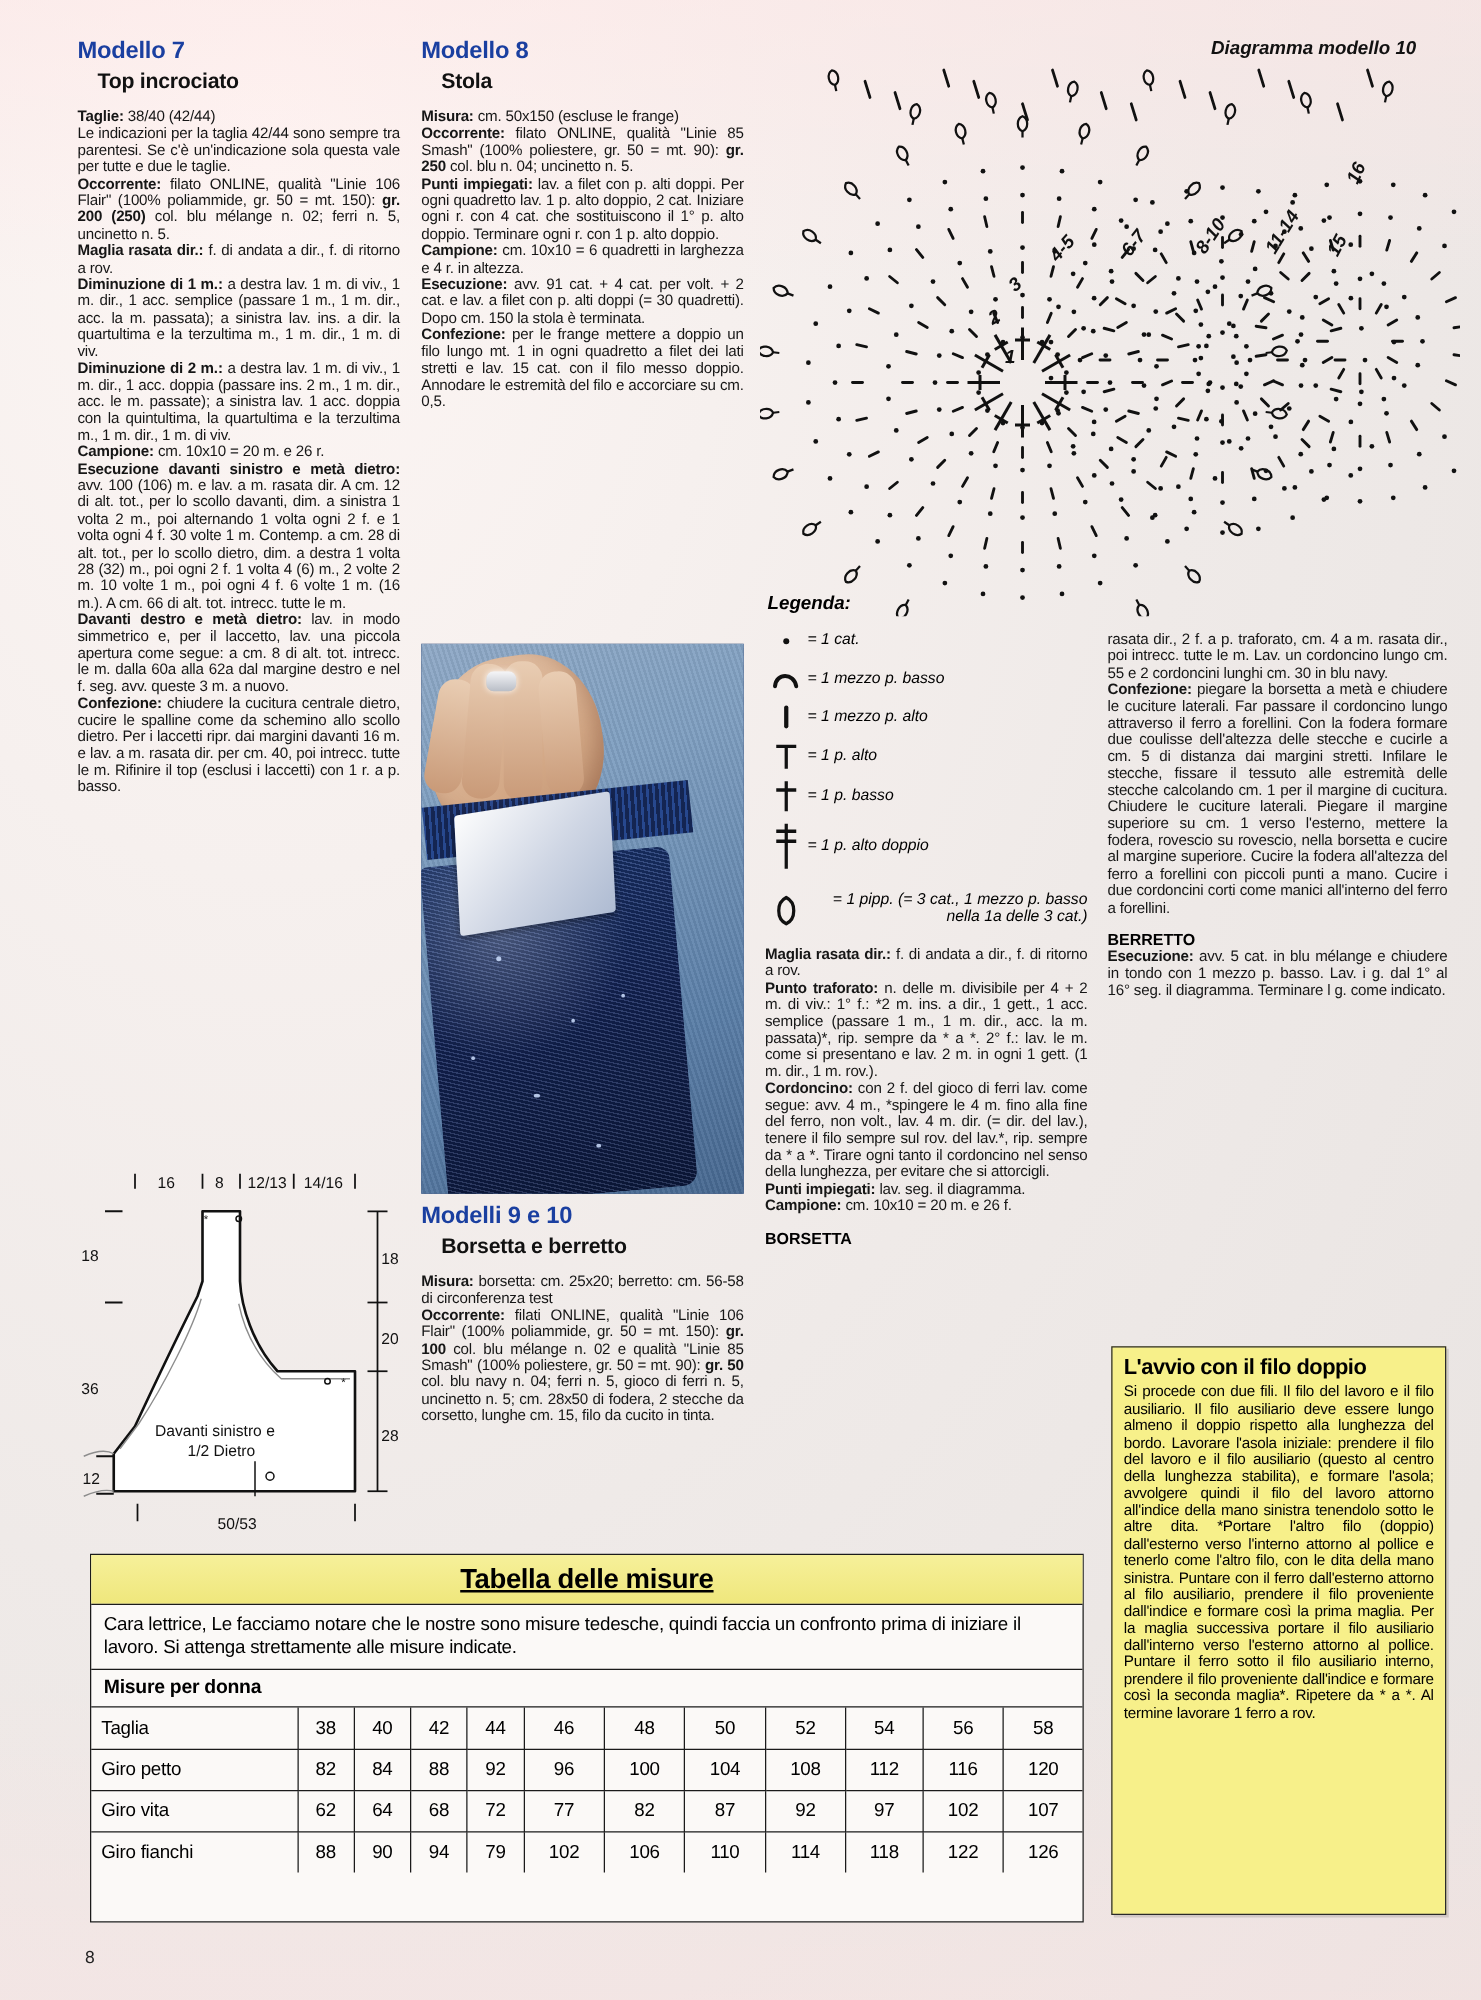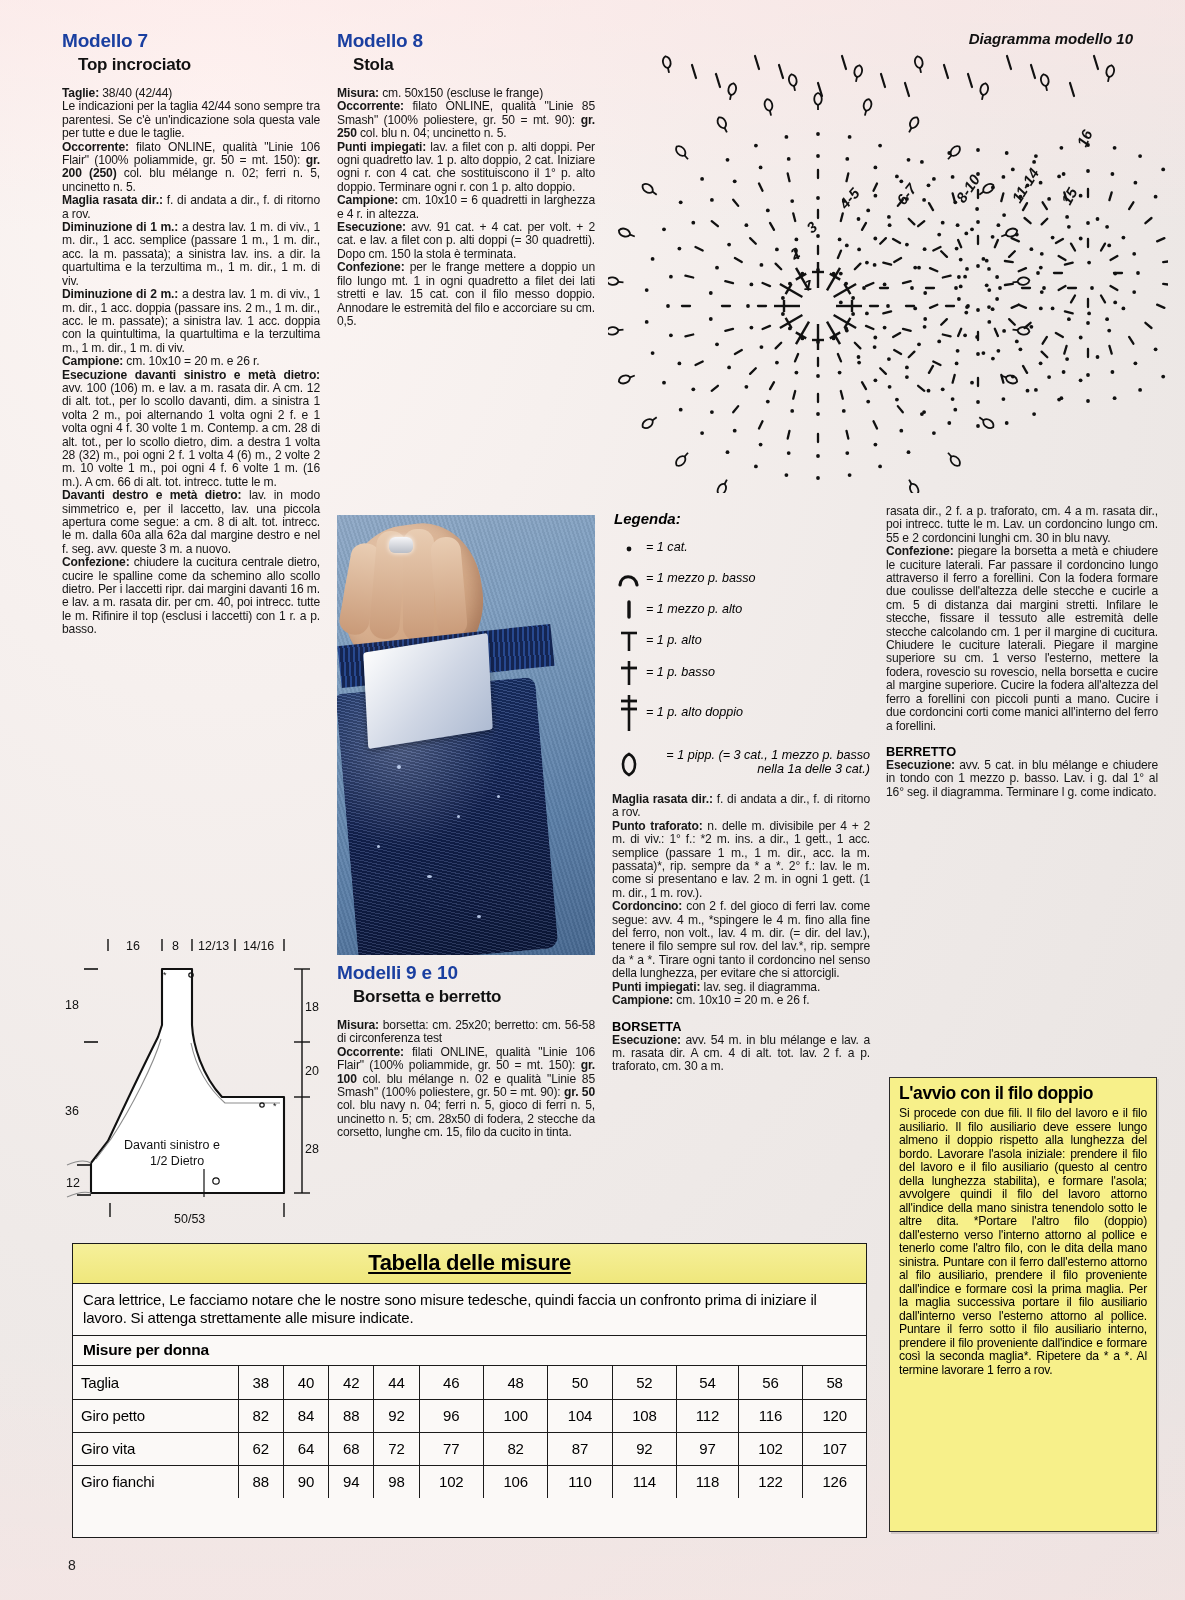--- a/index.html
+++ b/index.html
@@ -18,21 +18,21 @@
   }
   
   .tint-a { position:absolute; left:0; top:0; width:100%; height:230px;
             background:linear-gradient(180deg, rgba(255,228,228,.45), rgba(255,255,255,0)); }
   .tint-b { position:absolute; left:0; bottom:0; width:100%; height:260px;
             background:linear-gradient(0deg, rgba(255,226,226,.35), rgba(255,255,255,0)); }
 
   .col { position:absolute; }
   .c1 { left:62px;  top:30px;  width:258px; }
   .c2 { left:337px; top:30px;  width:258px; }
-  .c3 { left:612px; top:510px; width:258px; }
+  .c3 { left:612px; top:474px; width:258px; }
   .c4 { left:886px; top:505px; width:272px; }
 
   h2.model-title {
     color:#1a3fa0; font-size:19px; font-weight:bold; margin:0 0 3px 0;
     letter-spacing:-0.2px;
   }
   h3.model-sub {
     color:#111; font-size:17px; font-weight:bold; margin:0 0 12px 16px;
     letter-spacing:-0.2px;
   }
@@ -864,23 +864,20 @@
 
     <div style="margin-top:14px;">
         <p class="body"><b>Maglia rasata dir.:</b> f. di andata a dir., f. di ritorno a rov.</p>
         <p class="body"><b>Punto traforato:</b> n. delle m. divisibile per 4 + 2 m. di viv.: 1° f.: *2 m. ins. a dir., 1 gett., 1 acc. semplice (passare 1 m., 1 m. dir., acc. la m. passata)*, rip. sempre da * a *. 2° f.: lav. le m. come si presentano e lav. 2 m. in ogni 1 gett. (1 m. dir., 1 m. rov.).</p>
         <p class="body"><b>Cordoncino:</b> con 2 f. del gioco di ferri lav. come segue: avv. 4 m., *spingere le 4 m. fino alla fine del ferro, non volt., lav. 4 m. dir. (= dir. del lav.), tenere il filo sempre sul rov. del lav.*, rip. sempre da * a *. Tirare ogni tanto il cordoncino nel senso della lunghezza, per evitare che si attorcigli.</p>
         <p class="body"><b>Punti impiegati:</b> lav. seg. il diagramma.</p>
         <p class="body"><b>Campione:</b> cm. 10x10 = 20 m. e 26 f.</p>
       </div>
 
     <div style="margin-top:11px; font-size:12.8px; font-weight:bold;">BORSETTA</div>
-    <div>
-        <p class="body"><b>Esecuzione:</b> avv. 54 m. in blu mélange e lav. a m. rasata dir. A cm. 4 di alt. tot. lav. 2 f. a p. traforato, cm. 30 a m.</p>
-      </div>
   </div>
 
   <div class="col c4">
     <div>
         <p class="body">rasata dir., 2 f. a p. traforato, cm. 4 a m. rasata dir., poi intrecc. tutte le m. Lav. un cordoncino lungo cm. 55 e 2 cordoncini lunghi cm. 30 in blu navy.</p>
         <p class="body"><b>Confezione:</b> piegare la borsetta a metà e chiudere le cuciture laterali. Far passare il cordoncino lungo attraverso il ferro a forellini. Con la fodera formare due coulisse dell'altezza delle stecche e cucirle a cm. 5 di distanza dai margini stretti. Infilare le stecche, fissare il tessuto alle estremità delle stecche calcolando cm. 1 per il margine di cucitura. Chiudere le cuciture laterali. Piegare il margine superiore su cm. 1 verso l'esterno, mettere la fodera, rovescio su rovescio, nella borsetta e cucire al margine superiore. Cucire la fodera all'altezza del ferro a forellini con piccoli punti a mano. Cucire i due cordoncini corti come manici all'interno del ferro a forellini.</p>
       </div>
     <div style="margin-top:11px; font-size:12.8px; font-weight:bold;">BERRETTO</div>
     <div>
         <p class="body"><b>Esecuzione:</b> avv. 5 cat. in blu mélange e chiudere in tondo con 1 mezzo p. basso. Lav. i g. dal 1° al 16° seg. il diagramma. Terminare l g. come indicato.</p>
@@ -938,21 +935,21 @@
             <td>92</td>
             <td>97</td>
             <td>102</td>
             <td>107</td>
           </tr>
           <tr>
             <td class="lbl">Giro fianchi</td>
             <td>88</td>
             <td>90</td>
             <td>94</td>
-            <td>98</td>
+            <td>79</td>
             <td>102</td>
             <td>106</td>
             <td>110</td>
             <td>114</td>
             <td>118</td>
             <td>122</td>
             <td>126</td>
           </tr>
         </tbody>
     </table>

